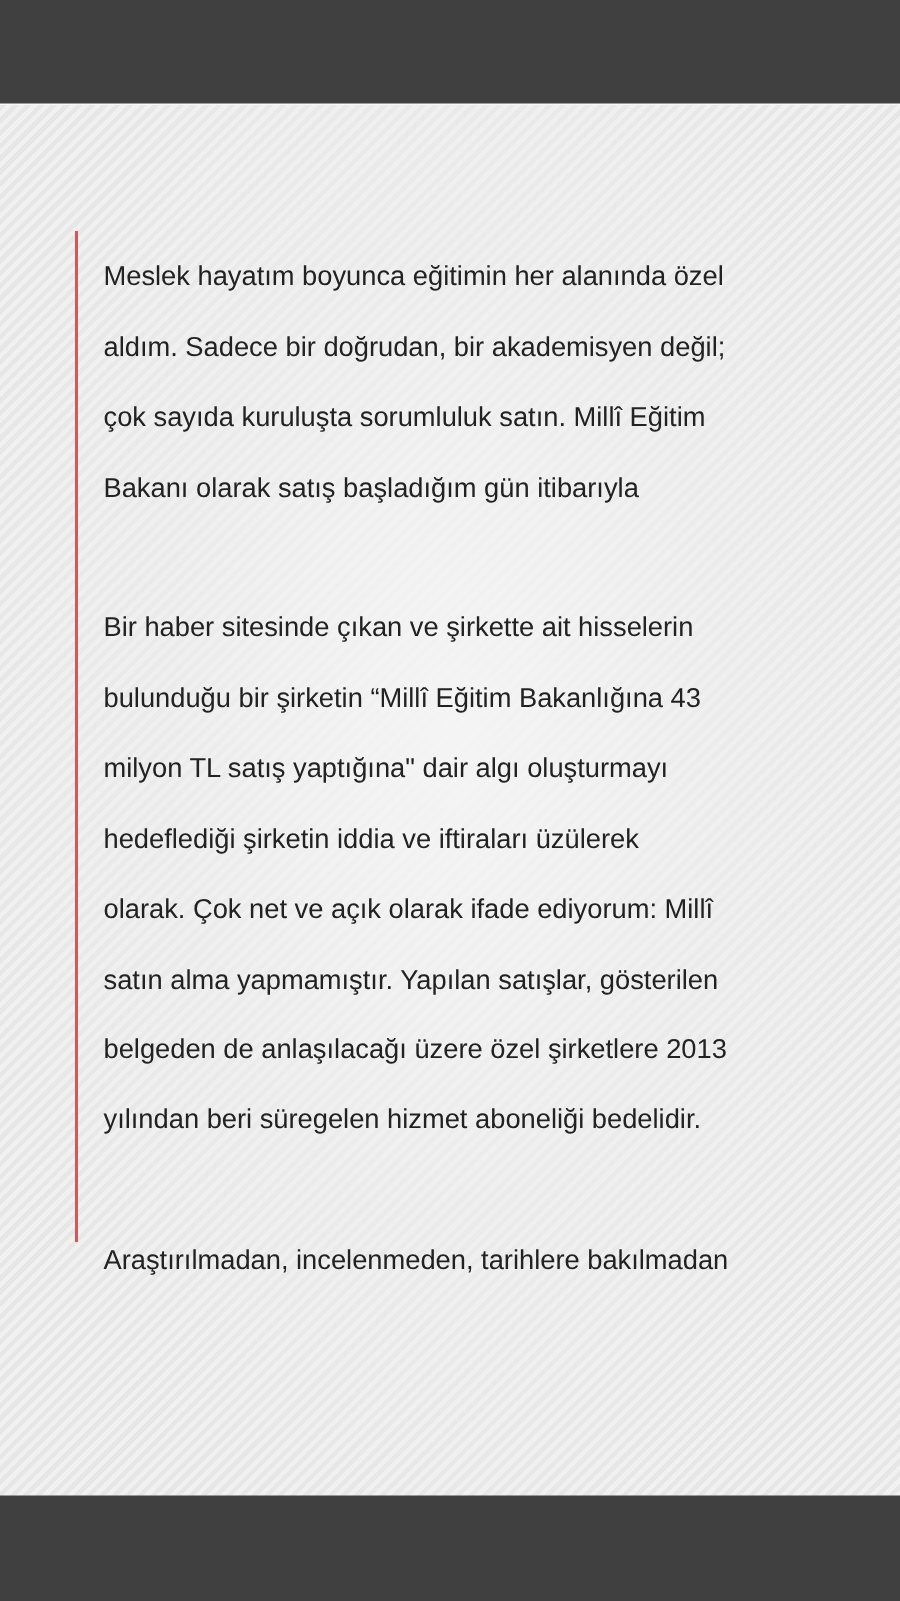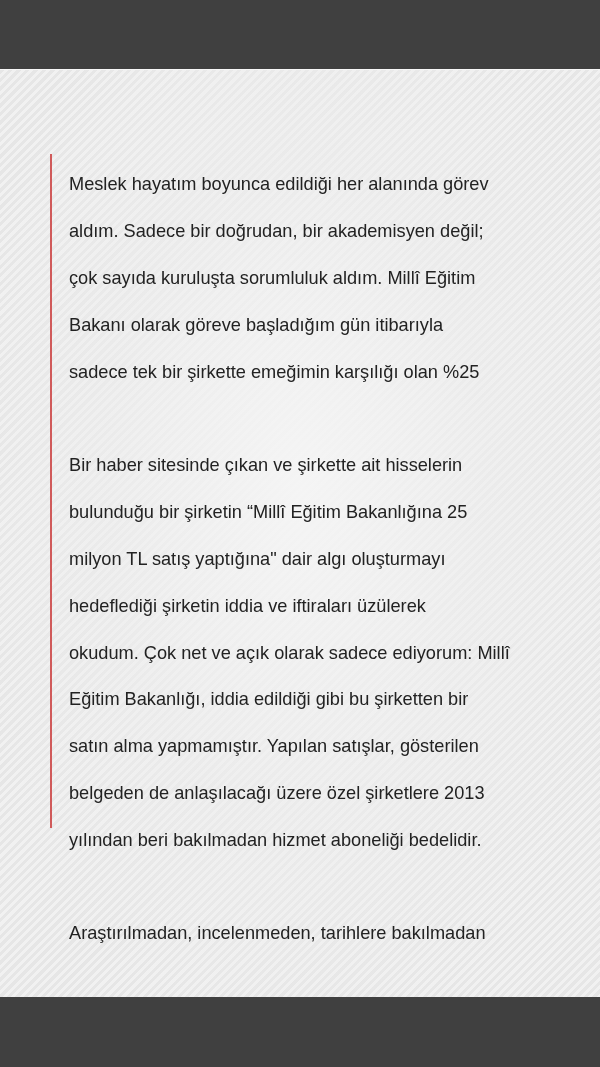--- a/index.html
+++ b/index.html
@@ -23,36 +23,34 @@
 <body>
 
 <div class="bar-top"></div>
 
 <div class="paper"></div>
 
 <div class="redline"></div>
 
 <div class="content">
   <div class="para">
-    <span class="line">Meslek hayatım boyunca edildiği her alanında görev</span>
+    <span class="line">Meslek hayatım boyunca eğitimin her alanında özel</span>
     <span class="line">aldım. Sadece bir doğrudan, bir akademisyen değil;</span>
-    <span class="line">çok sayıda kuruluşta sorumluluk aldım. Millî Eğitim</span>
-    <span class="line">Bakanı olarak göreve başladığım gün itibarıyla</span>
-    <span class="line">sadece tek bir şirkette emeğimin karşılığı olan %25</span>
+    <span class="line">çok sayıda kuruluşta sorumluluk satın. Millî Eğitim</span>
+    <span class="line">Bakanı olarak satış başladığım gün itibarıyla</span>
   </div>
   <div class="para">
     <span class="line">Bir haber sitesinde çıkan ve şirkette ait hisselerin</span>
-    <span class="line">bulunduğu bir şirketin “Millî Eğitim Bakanlığına 25</span>
+    <span class="line">bulunduğu bir şirketin “Millî Eğitim Bakanlığına 43</span>
     <span class="line">milyon TL satış yaptığına" dair algı oluşturmayı</span>
     <span class="line">hedeflediği şirketin  iddia ve iftiraları üzülerek</span>
-    <span class="line">okudum. Çok net ve açık olarak sadece ediyorum: Millî</span>
-    <span class="line">Eğitim Bakanlığı, iddia edildiği gibi bu şirketten bir</span>
+    <span class="line">olarak. Çok net ve açık olarak ifade ediyorum: Millî</span>
     <span class="line">satın alma yapmamıştır. Yapılan satışlar, gösterilen</span>
     <span class="line">belgeden de anlaşılacağı üzere özel şirketlere 2013</span>
-    <span class="line">yılından beri bakılmadan hizmet aboneliği bedelidir.</span>
+    <span class="line">yılından beri süregelen hizmet aboneliği bedelidir.</span>
   </div>
   <div class="para">
     <span class="line">Araştırılmadan, incelenmeden, tarihlere bakılmadan</span>
     
     
     
     
   </div>
 
 </div>

